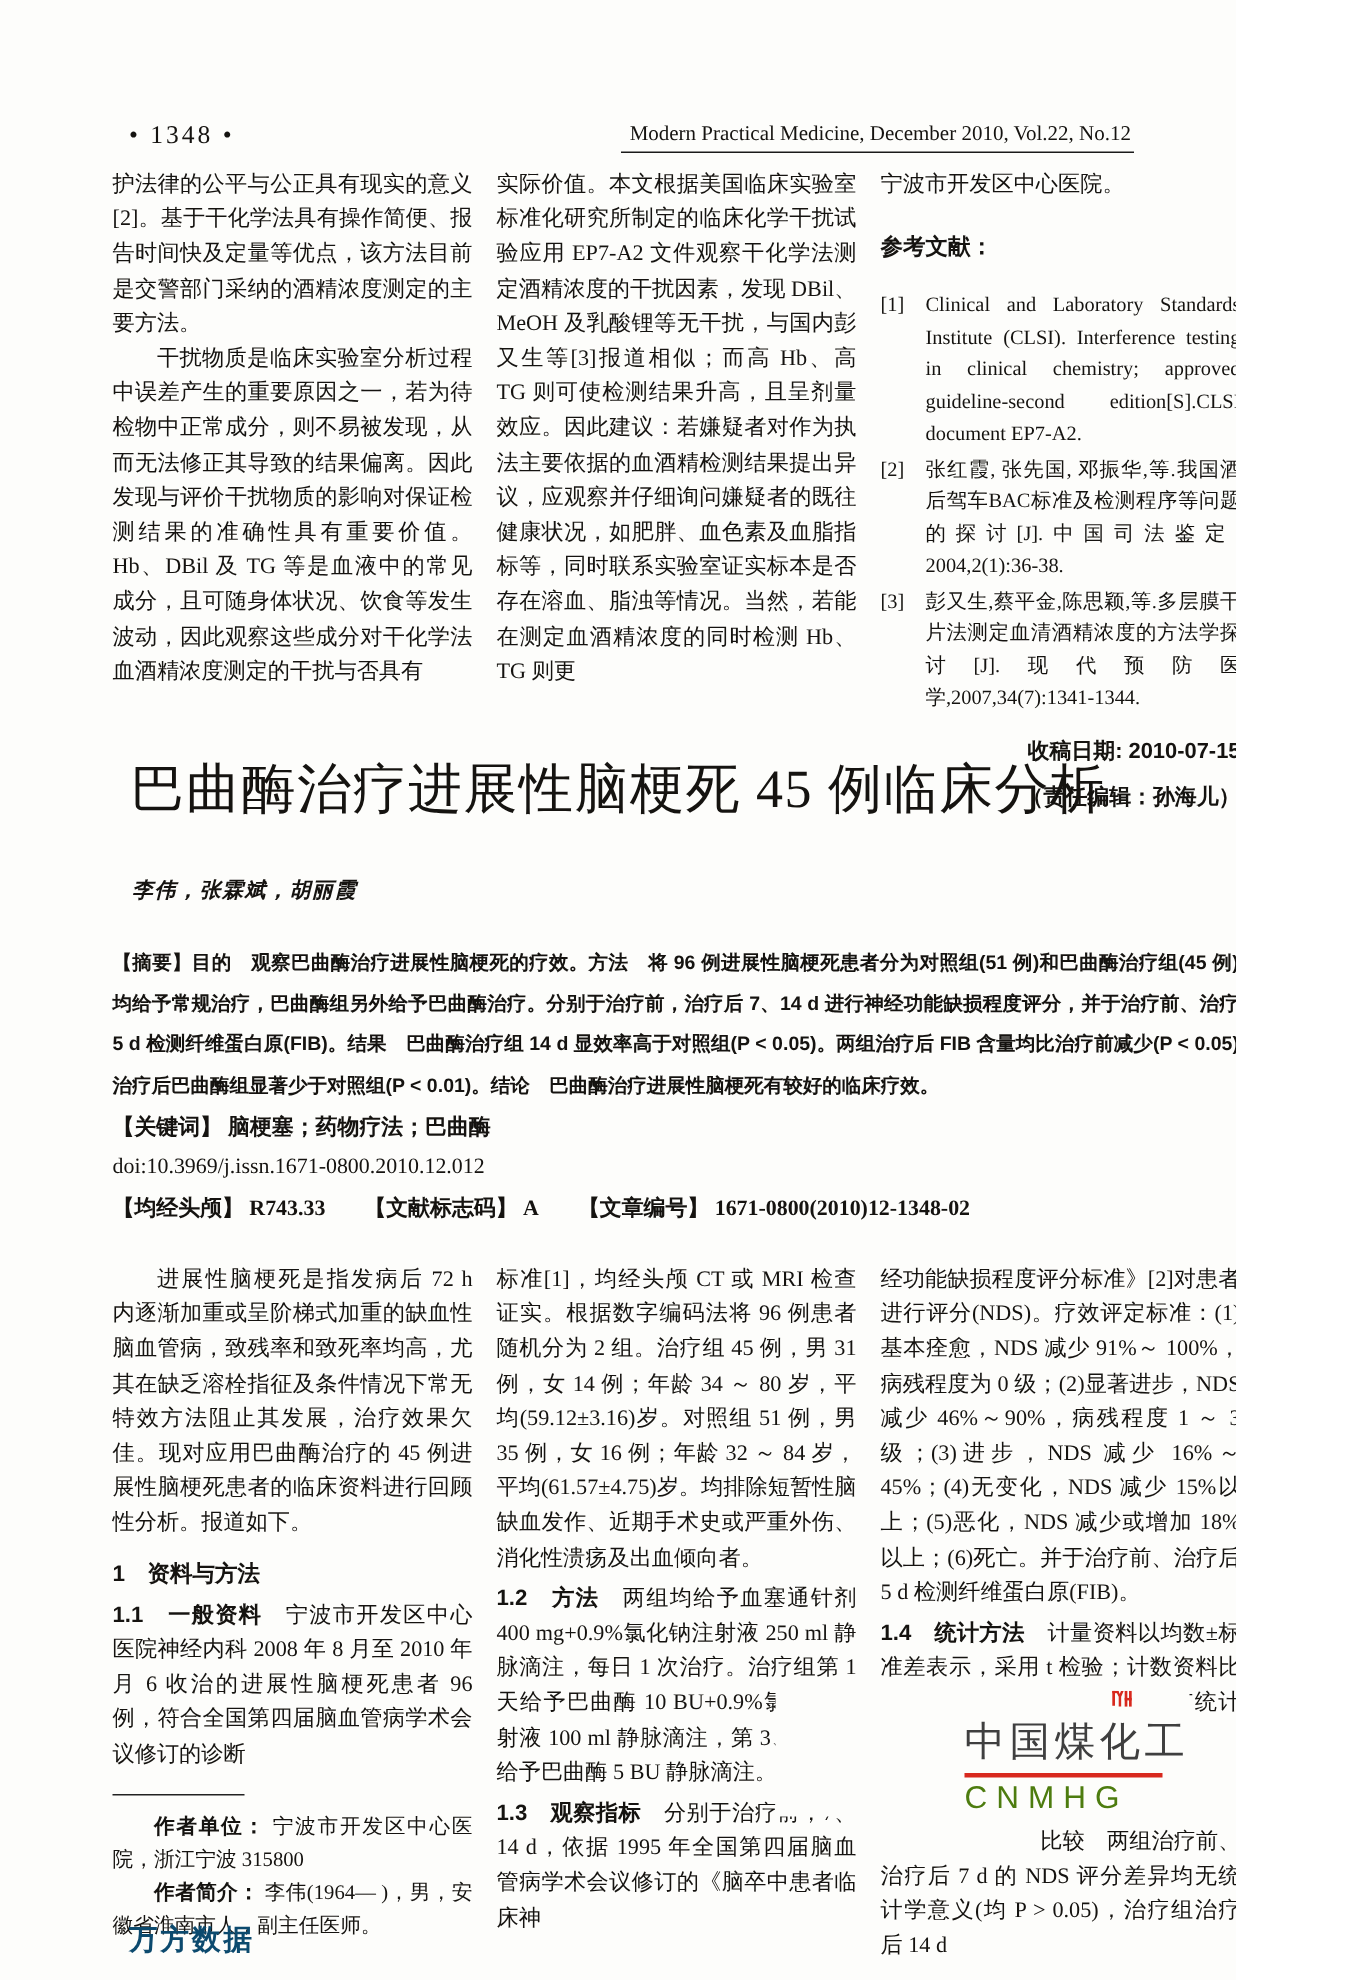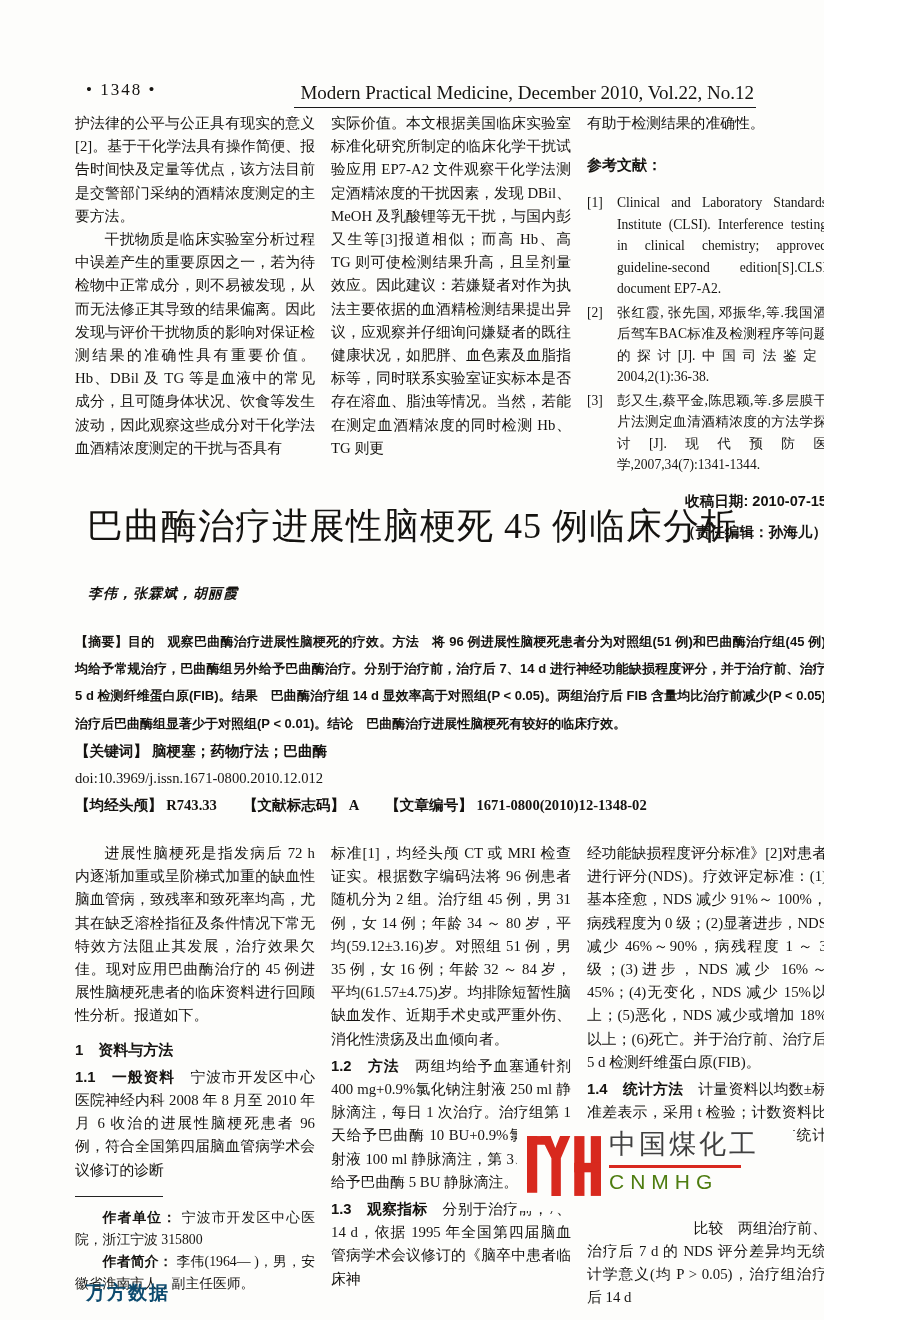--- a/index.html
+++ b/index.html
@@ -3,21 +3,21 @@
 <meta charset="utf-8">
 <style>
   html,body{margin:0;padding:0;}
   .page{
     position:relative;width:824px;height:1320px;background:#fdfdfb;
     font-family:"Liberation Serif","DejaVu Serif",serif;color:#151310;overflow:hidden;
   }
   
   .hdr-left{position:absolute;top:80px;left:86px;font-size:17px;letter-spacing:2px;}
   .hdr-right{
-    position:absolute;top:82px;right:68px;font-size:19px;
+    position:absolute;top:82px;right:68px;font-size:14px;
     border-bottom:1.5px solid #1a1a1a;padding:0 2px 3px 6px;
   }
   
   .cols{position:absolute;left:75px;width:762px;display:flex;gap:16px;}
   .col{width:240px;font-size:14.8px;line-height:23.2px;text-align:justify;text-justify:inter-ideograph;}
   .p-ind{text-indent:2em;margin:0;}
   .p-noind{text-indent:0;margin:0;}
   .top-cols{top:112px;}
   
   .closing{margin:0;}
@@ -53,21 +53,21 @@
   }
   .plabel{font-family:"Liberation Sans","DejaVu Sans",sans-serif;font-weight:bold;}
   .bp{margin:4px 0 0 0;text-indent:0;}
   .frag{margin-top:46px;text-indent:7.2em;}
   
   .fn-rule{width:88px;border-top:1.5px solid #222;margin:14px 0 10px 0;}
   .fn{font-size:13.8px;line-height:22px;text-align:justify;margin:0;text-indent:2em;}
   
   .wm{
     position:absolute;left:517px;top:1121px;width:276px;height:90px;background:#fdfdfb;
-    display:flex;align-items:flex-start;z-index:6;
+    display:flex;align-items:flex-end;z-index:6;flex-direction:column;
   }
   .wm-logo{margin:6px 8px 0 10px;}
   .wm-right{display:flex;flex-direction:column;margin-top:5px;}
   .wm-cn{font-family:"Liberation Sans","DejaVu Sans",sans-serif;font-size:27px;letter-spacing:3px;}
   .wm-bar{height:3px;width:132px;margin:3px 0 2px 0;}
   .wm-en{font-family:"Liberation Sans","DejaVu Sans",sans-serif;font-size:21px;letter-spacing:6px;}
   
   .footer-brand{
     position:absolute;left:86px;top:1280px;
     font-family:"Liberation Sans","DejaVu Sans",sans-serif;font-weight:bold;
@@ -84,21 +84,21 @@
 
   <div class="cols top-cols">
     <div class="col">
       <p class="p-noind">护法律的公平与公正具有现实的意义[2]。基于干化学法具有操作简便、报告时间快及定量等优点，该方法目前是交警部门采纳的酒精浓度测定的主要方法。</p>
       <p class="p-ind">干扰物质是临床实验室分析过程中误差产生的重要原因之一，若为待检物中正常成分，则不易被发现，从而无法修正其导致的结果偏离。因此发现与评价干扰物质的影响对保证检测结果的准确性具有重要价值。Hb、DBil 及 TG 等是血液中的常见成分，且可随身体状况、饮食等发生波动，因此观察这些成分对干化学法血酒精浓度测定的干扰与否具有</p>
     </div>
     <div class="col">
       <p class="p-noind">实际价值。本文根据美国临床实验室标准化研究所制定的临床化学干扰试验应用 EP7-A2 文件观察干化学法测定酒精浓度的干扰因素，发现 DBil、MeOH 及乳酸锂等无干扰，与国内彭又生等[3]报道相似；而高 Hb、高 TG 则可使检测结果升高，且呈剂量效应。因此建议：若嫌疑者对作为执法主要依据的血酒精检测结果提出异议，应观察并仔细询问嫌疑者的既往健康状况，如肥胖、血色素及血脂指标等，同时联系实验室证实标本是否存在溶血、脂浊等情况。当然，若能在测定血酒精浓度的同时检测 Hb、TG 则更</p>
     </div>
     <div class="col">
-      <p class="closing p-noind">有助于检测结果的准确性。</p>
+      <p class="closing p-noind">宁波市开发区中心医院。</p>
       <div class="refs-h">参考文献：</div>
       <div class="ref">
         <span class="num">[1]</span>
         <span class="rtxt">Clinical and Laboratory Standards Institute (CLSI). Interference testing in clinical chemistry; approved guideline-second edition[S].CLSI document EP7-A2.</span>
       </div>
       <div class="ref">
         <span class="num">[2]</span>
         <span class="rtxt">张红霞, 张先国, 邓振华,等.我国酒后驾车BAC标准及检测程序等问题的探讨[J].中国司法鉴定, 2004,2(1):36-38.</span>
       </div>
       <div class="ref">

